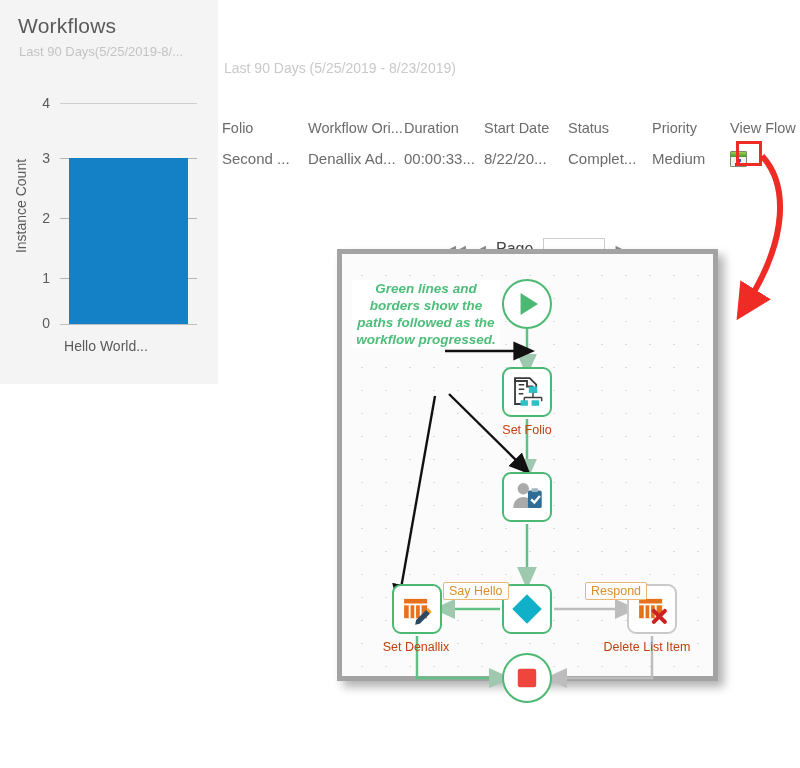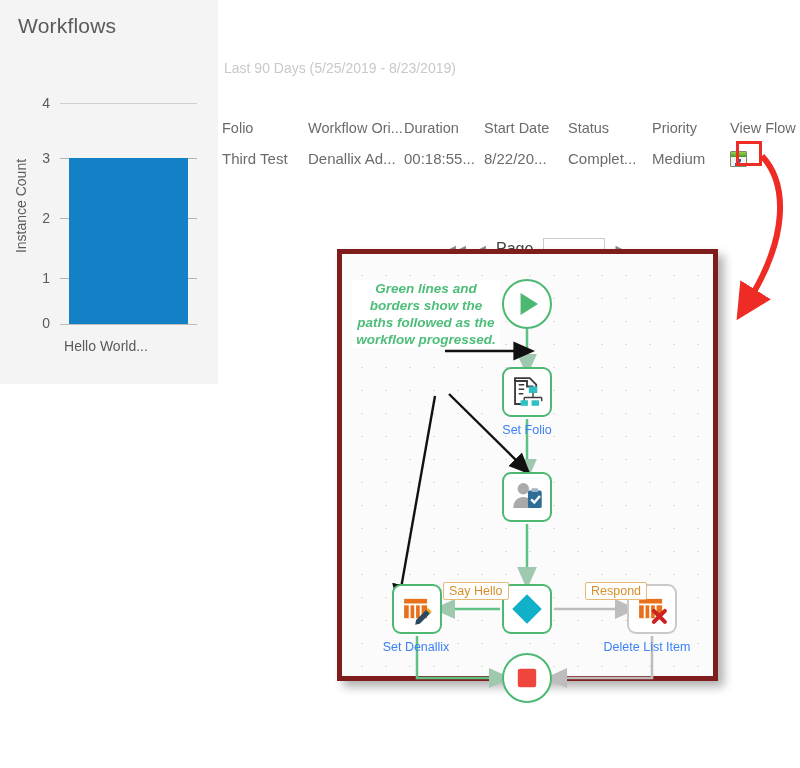--- a/index.html
+++ b/index.html
@@ -110,39 +110,39 @@
   .pg-arrow{color:#8a8a8a;font-size:13px;line-height:1;}
   #pg-label{font-size:16px;color:#444;}
   #pg-input{
     width:62px;height:22px;border:1px solid #cccccc;background:#fff;
     box-sizing:border-box;
   }
 
   
   #diagram-panel{
     position:absolute;left:337px;top:249px;width:381px;height:432px;
-    background:#fbfbfb;border:5px solid #7f1d1d;box-sizing:border-box;
+    background:#fbfbfb;border:5px solid #a3a3a3;box-sizing:border-box;
     box-shadow:6px 6px 9px rgba(0,0,0,.30);
   }
   #dots{position:absolute;inset:0;
     background-image:radial-gradient(#d8d8d8 1px, transparent 1.1px);
     background-size:24px 23px;background-position:8px 10px;opacity:.85;}
   #diagram-svg{position:absolute;left:0;top:0;}
 
   .node-box{
     position:absolute;width:50px;height:50px;background:#fff;
     border:2px solid #4cb872;border-radius:9px;box-sizing:border-box;
   }
   .node-box.inactive{border-color:#c9c9c9;}
   .node-circle{
     position:absolute;width:50px;height:50px;background:#fff;
     border:2px solid #4cb872;border-radius:50%;box-sizing:border-box;
   }
   .node-label{
-    position:absolute;font-size:12.5px;color:#3b82f6;
+    position:absolute;font-size:12.5px;color:#c2410c;
     text-align:center;line-height:14px;
   }
   .edge-label{
     position:absolute;font-size:12.5px;color:#d98e2b;
     background:#fff;border:1px solid #e8b878;border-radius:2px;
     padding:1px 5px;white-space:nowrap;
   }
   #note{
     position:absolute;left:10px;top:26px;width:148px;
     background:#fff;color:#4dbd79;
@@ -152,20 +152,21 @@
   .node-icon{position:absolute;left:0;top:0;width:100%;height:100%;}
 
   
   #callout-arrow{position:absolute;left:700px;top:150px;}
 </style>
 </head>
 <body>
 
 <div id="chart-card">
   <div id="chart-title">Workflows</div>
+  <div id="chart-subtitle">Last 90 Days(5/25/2019-8/...</div>
 
   <div id="plot">
     <div id="ylabel">Instance Count</div>
 
     <div class="ytick" style="left:28px;top:7px;">4</div>
     <div class="gridline" style="left:60px;top:15px;width:137px;"></div>
 
     <div class="ytick" style="left:28px;top:62px;">3</div>
     <div class="tickmark" style="left:60px;top:70px;"></div>
     <div class="tickmark" style="left:188px;top:70px;"></div>
@@ -197,23 +198,23 @@
         <th class="c1">Workflow Ori...</th>
         <th class="c2">Duration</th>
         <th class="c3">Start Date</th>
         <th class="c4">Status</th>
         <th class="c5">Priority</th>
         <th class="c6">View Flow</th>
       </tr>
     </thead>
     <tbody>
       <tr>
-        <td>Third Test</td>
+        <td>Second ...</td>
         <td>Denallix Ad...</td>
-        <td>00:18:55...</td>
+        <td>00:00:33...</td>
         <td>8/22/20...</td>
         <td>Complet...</td>
         <td>Medium</td>
         <td>
           <span class="vf-icon"></span>
         </td>
       </tr>
     </tbody>
   </table>
 

